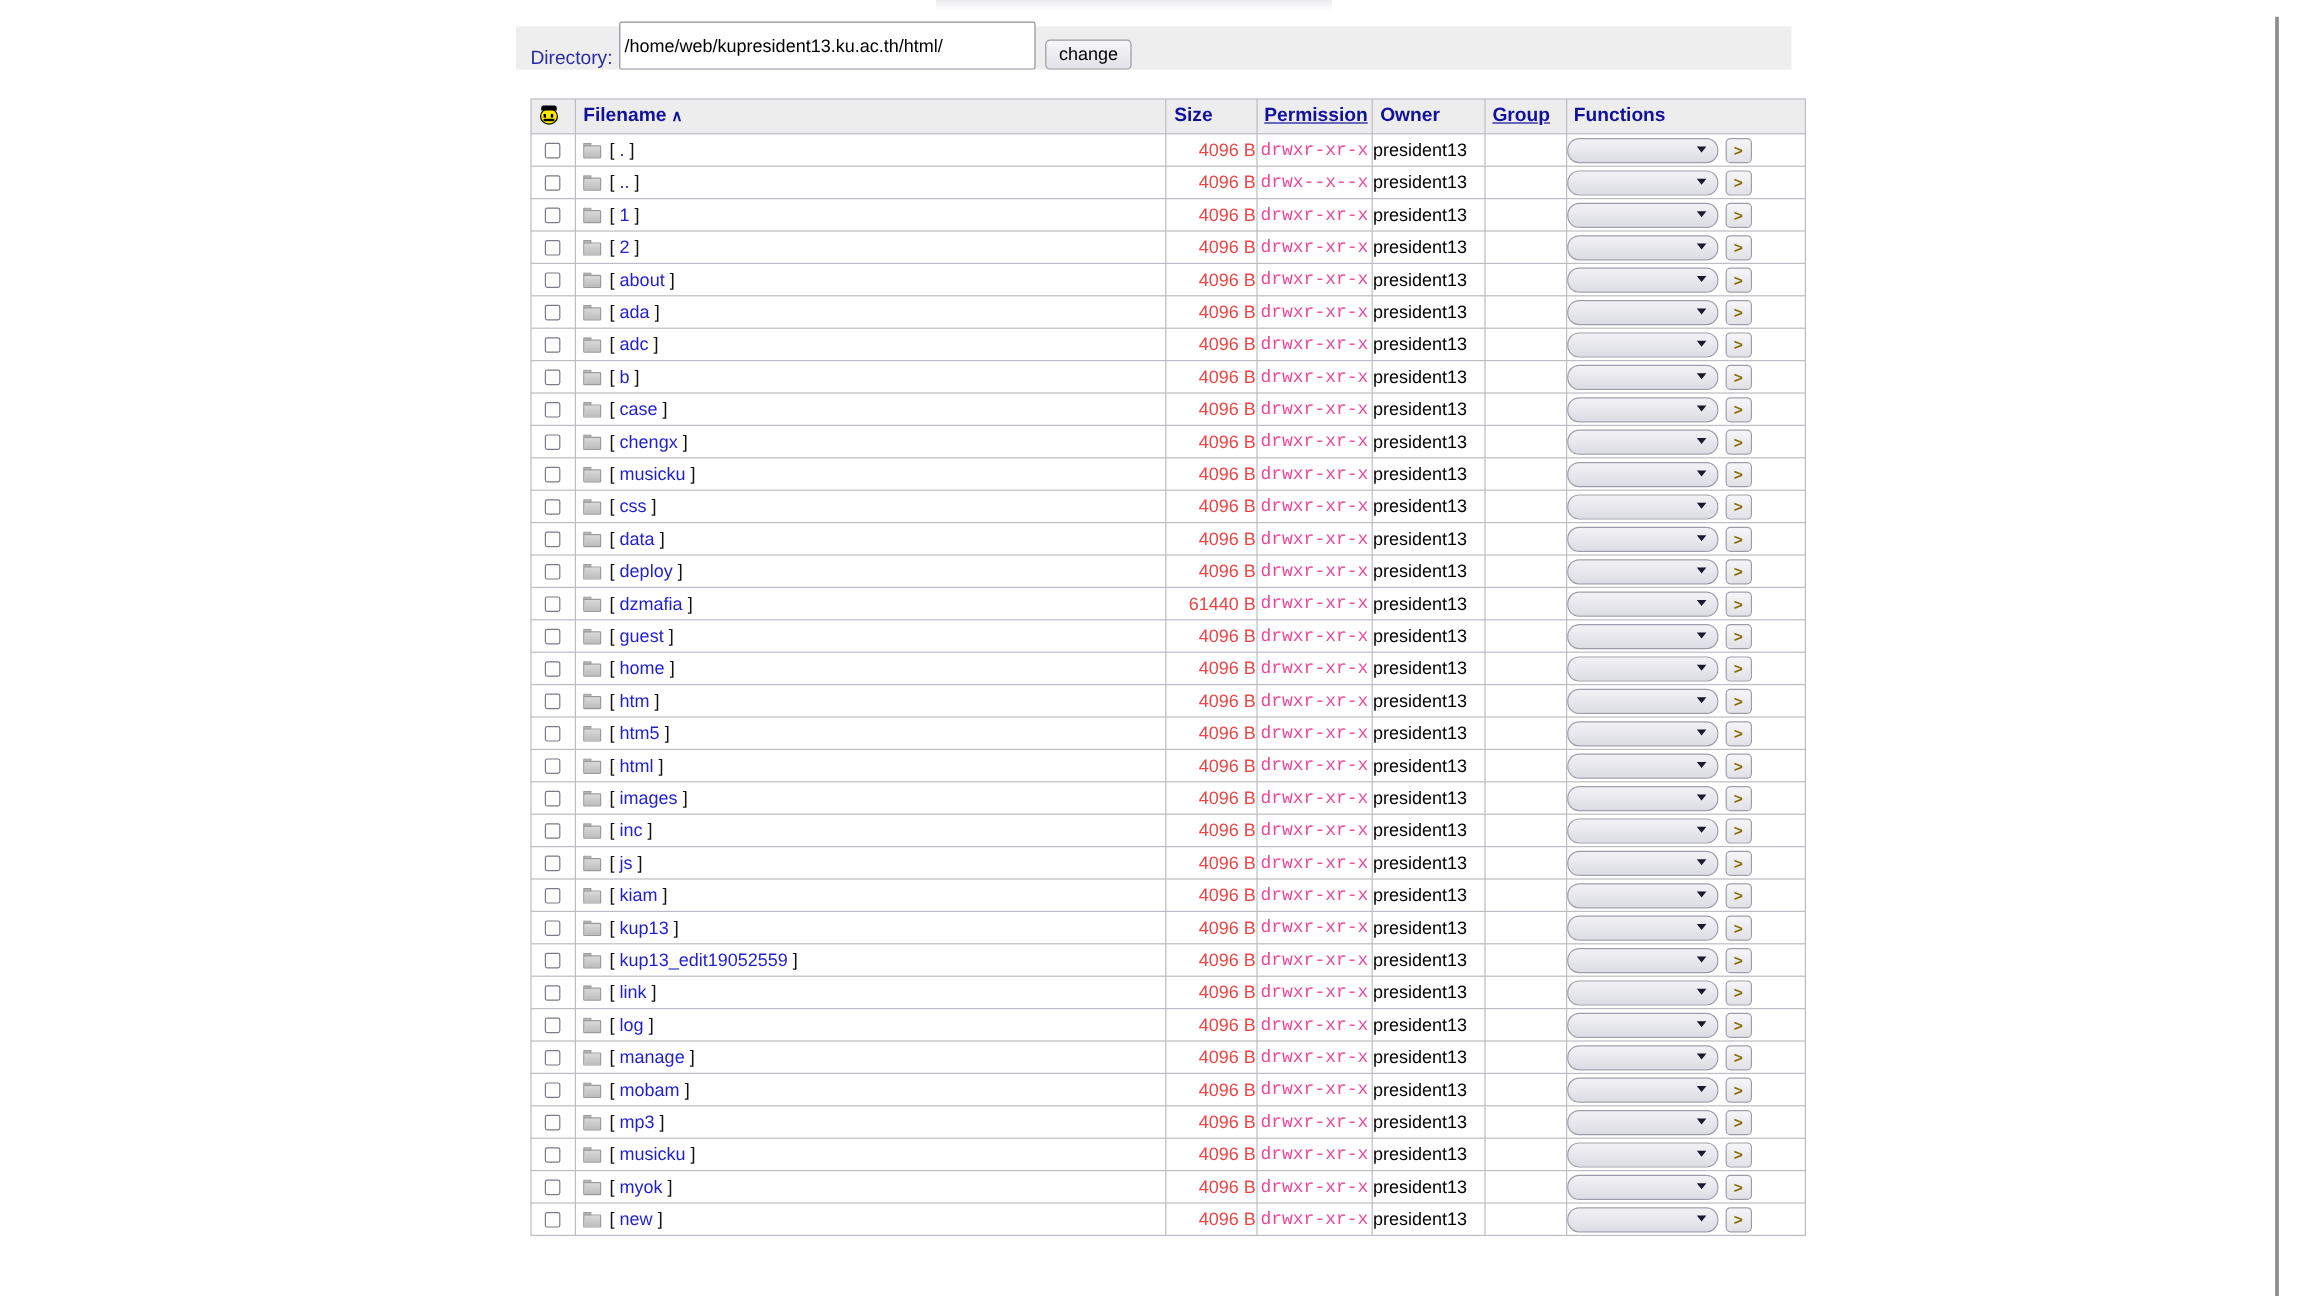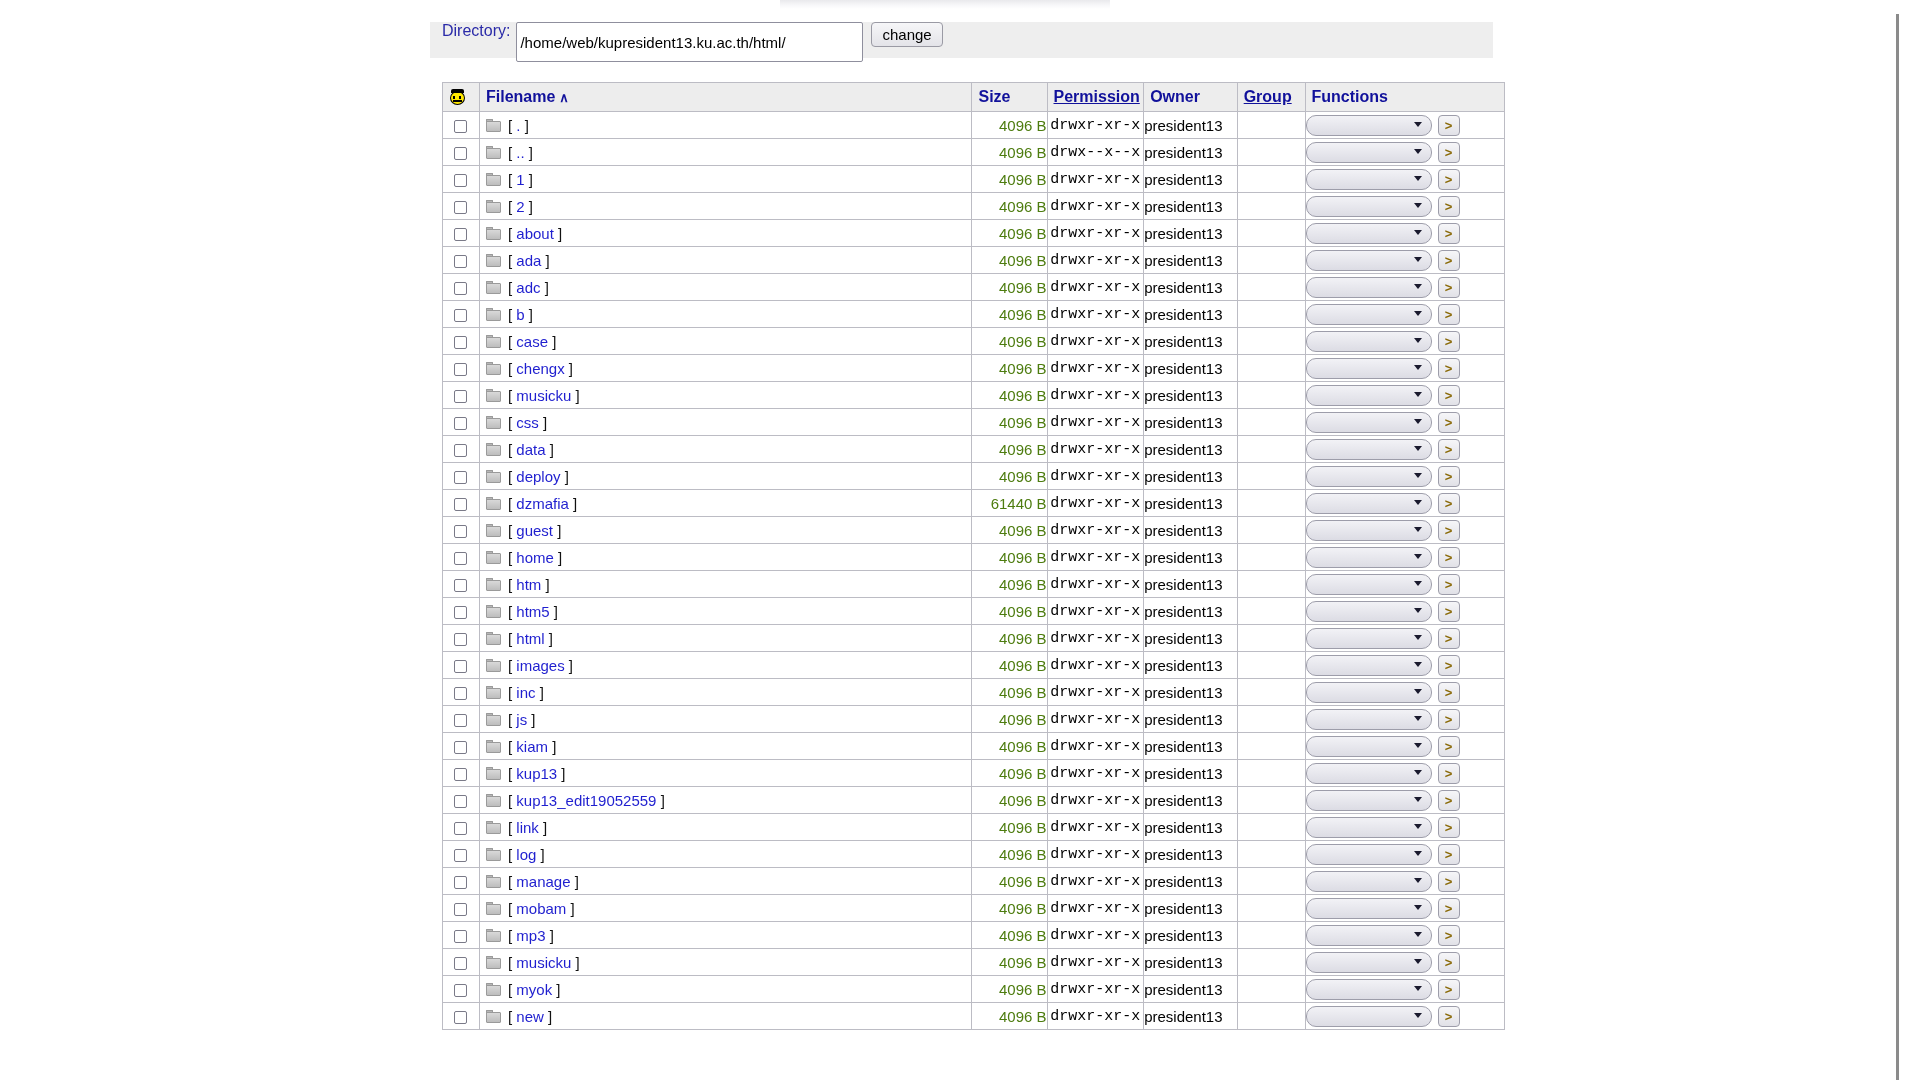--- a/index.html
+++ b/index.html
@@ -65,21 +65,21 @@
   
   .dirbar {
     position: absolute;
     left: 430px;
     top: 22px;
     width: 1063px;
     height: 36px;
     background: #eeeeee;
     box-sizing: border-box;
     display: flex;
-    align-items: flex-start;
+    align-items: flex-end;
     padding-left: 12px;
   }
   .dirbar .dir-label {
     font-size: 16px;
     color: #2a2aa8;
     margin-right: 6px;
     white-space: nowrap;
   }
   .dir-input {
     width: 347px;
@@ -246,25 +246,25 @@
     color: #000000;
     white-space: nowrap;
     font-size: 15px;
   }
   .fname a {
     color: #1f1fcf;
     text-decoration: none;
   }
   .fname .brk { color: #111111; }
 
-  td.c-size { font-size: 15px; color: #4d7c0f; }
+  td.c-size { font-size: 15px; color: #ef4444; }
   td.c-perm {
     font-family: "Liberation Mono", monospace;
     font-size: 13px;
-    color: #000000;
+    color: #ec4899;
     letter-spacing: 0px;
   }
   td.c-owner { font-size: 15px; color: #000; white-space: nowrap; }
 
   
   .func-cell {
     display: flex;
     align-items: center;
     gap: 6px;
     height: 24px;

